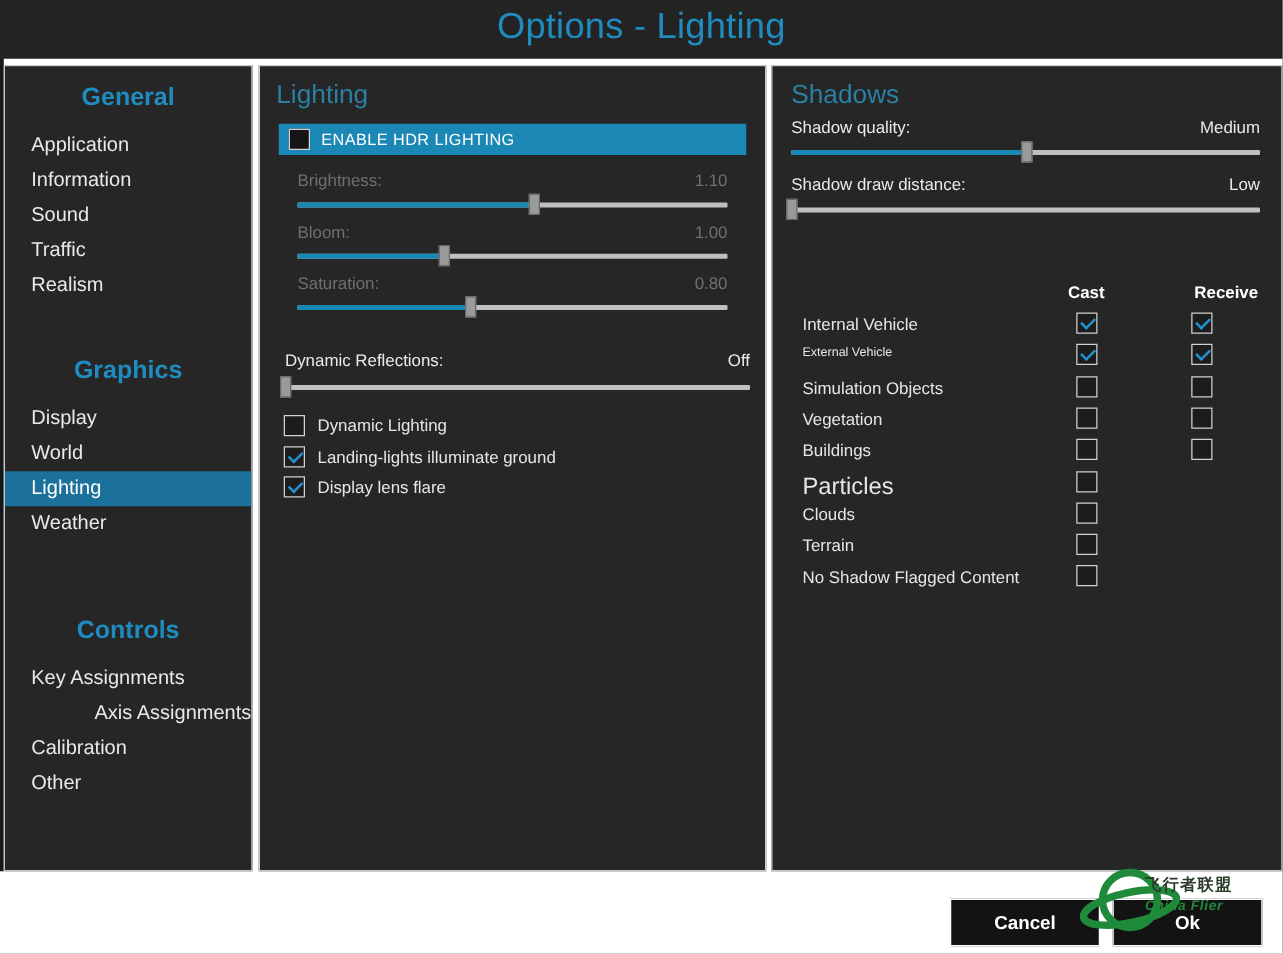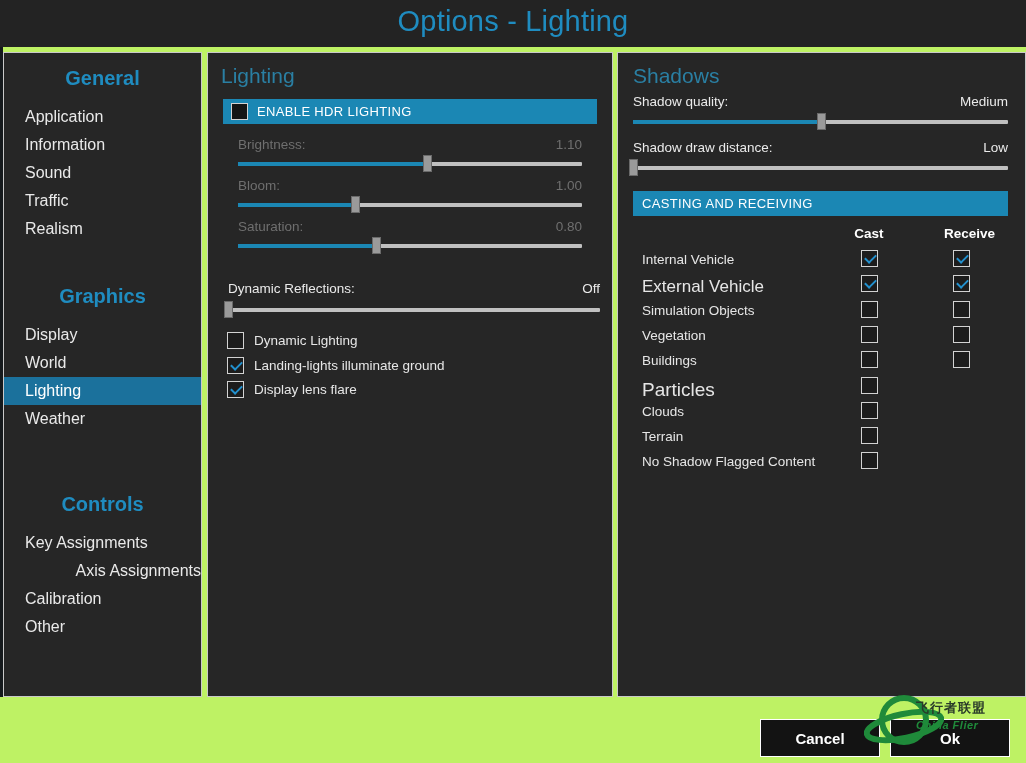--- a/index.html
+++ b/index.html
@@ -2,21 +2,21 @@
 <html><head>
 <meta charset="utf-8">
 <style>
   html,body{margin:0;padding:0;}
   body{
     width:1026px;height:763px;overflow:hidden;
     background:#000;
     font-family:"Liberation Sans", sans-serif;
     -webkit-font-smoothing:antialiased;
   }
-  #app{position:relative;width:1026px;height:763px;background:#bef264;}
+  #app{position:relative;width:1026px;height:763px;background:#ffffff;}
 
   
   .titlebar{
     position:absolute;left:0;top:0;width:1026px;height:47px;
     background:#232323;
   }
   .title-text{
     position:absolute;left:0;top:5px;width:1026px;
     text-align:center;
     font-size:29px;color:#1f8cc0;letter-spacing:.2px;
@@ -232,35 +232,32 @@
         <div class="srow" style="left: 15px; top: 87px; width: 375px;">
           <div class="lab bright">Shadow draw distance:</div>
           <div class="val bright">Low</div>
           <div class="track" style="top:26px;width:375px;">
             <div class="fill" style="width:0px;"></div>
             <div class="knob" style="left:-4px;"></div>
           </div>
         </div>
       </div>
 
-    <div class="bluebar" id="cast-bar" style="left:15px;top:138px;width:375px;padding-left:9px;">
-      <span class="lbl">CASTING AND RECEIVING</span>
-    </div>
 
     <div class="colhdr" style="left:221px;top:173px;width:60px;">Cast</div>
-    <div class="colhdr" style="left:307px;top:173px;width:70px;text-align:right;">Receive</div>
+    <div class="colhdr" style="left:328px;top:173px;width:70px;">Receive</div>
 
     <div id="shadow-matrix" style="position:absolute;left:0;top:197px;width:100%;">
         <div style="position: absolute; left: 0px; top: 0px; width: 100%; height: 25.3px;">
           <span style="position:absolute;left:24px;top:2px;font-size:13.5px;color:#e6e6e6;white-space:nowrap;">Internal Vehicle</span>
           <span class="cb checked" style="position:absolute;left:243px;top:0;"></span>
           <span class="cb checked" style="position:absolute;left:335px;top:0;"></span>
         </div>
         <div style="position: absolute; left: 0px; top: 25.3px; width: 100%; height: 25.3px;">
-          <span style="position:absolute;left:24px;top:2px;font-size:17px;color:#e6e6e6;white-space:nowrap;">External Vehicle</span>
+          <span style="position:absolute;left:24px;top:2px;font-size:10px;color:#e6e6e6;white-space:nowrap;">External Vehicle</span>
           <span class="cb checked" style="position:absolute;left:243px;top:0;"></span>
           <span class="cb checked" style="position:absolute;left:335px;top:0;"></span>
         </div>
         <div style="position: absolute; left: 0px; top: 50.6px; width: 100%; height: 25.3px;">
           <span style="position:absolute;left:24px;top:2px;font-size:13.5px;color:#e6e6e6;white-space:nowrap;">Simulation Objects</span>
           <span class="cb" style="position:absolute;left:243px;top:0;"></span>
           <span class="cb" style="position:absolute;left:335px;top:0;"></span>
         </div>
         <div style="position: absolute; left: 0px; top: 75.9px; width: 100%; height: 25.3px;">
           <span style="position:absolute;left:24px;top:2px;font-size:13.5px;color:#e6e6e6;white-space:nowrap;">Vegetation</span>

